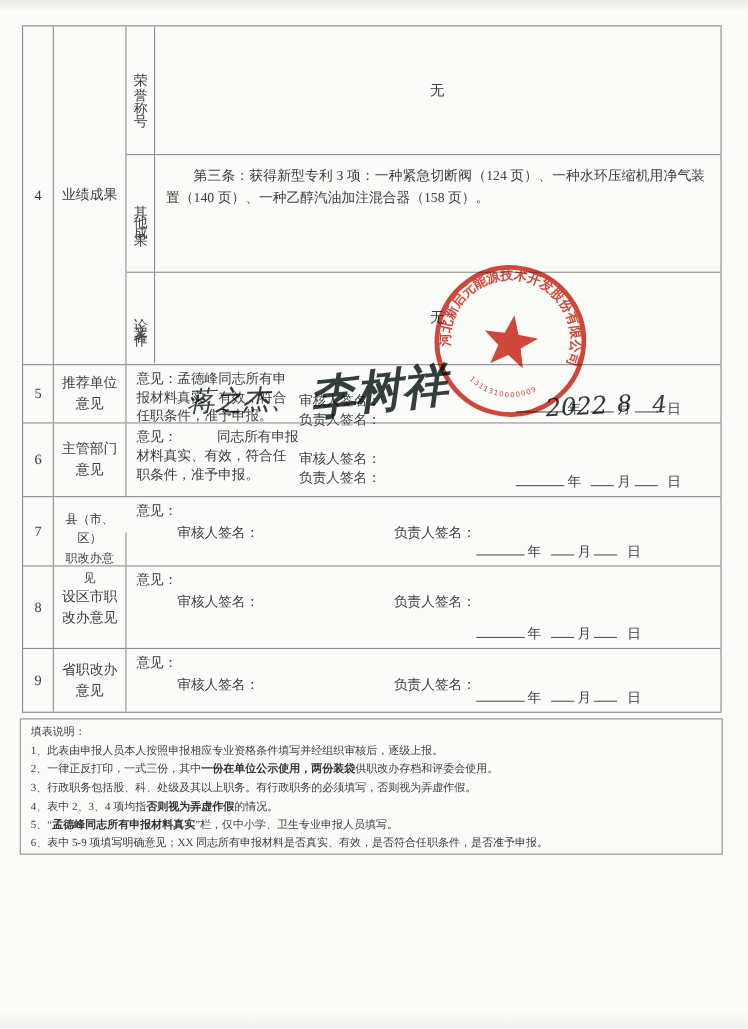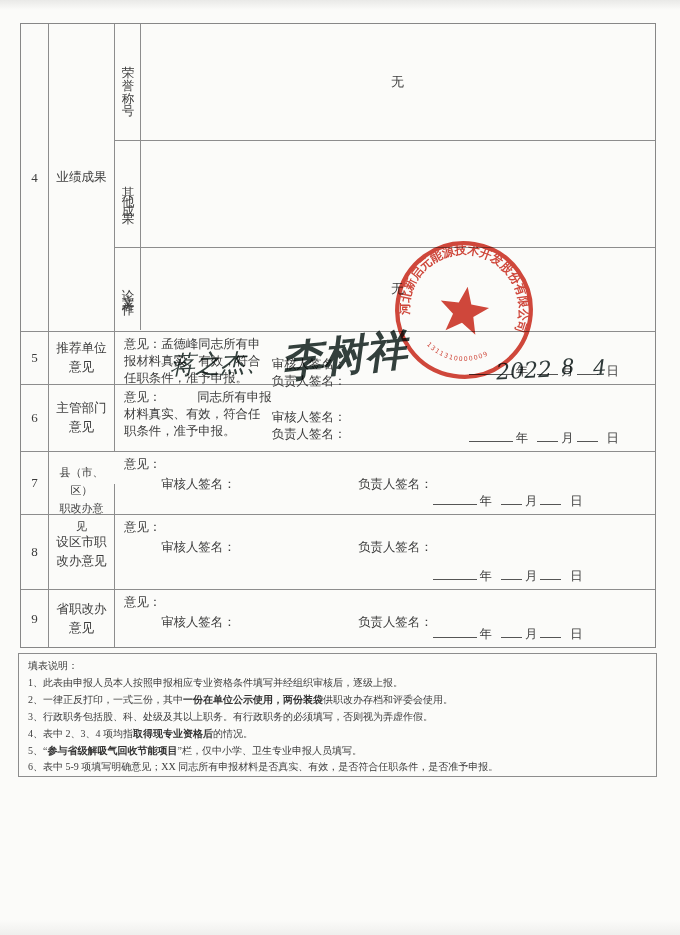--- a/index.html
+++ b/index.html
@@ -100,20 +100,21 @@
       <div class="cell numcell">4</div>
       <div class="cell labelcell">业绩成果</div>
       <div class="flexfill">
         <div class="subrow sub-honor">
           <div class="cell sublabel">荣誉称号</div>
           <div class="centerval">无</div>
         </div>
         <div class="subrow sub-other">
           <div class="cell sublabel">其他成果</div>
           <div class="parabox">
+            <p>第三条：获得新型专利 3 项：一种紧急切断阀（124 页）、一种水环压缩机用净气装置（140 页）、一种乙醇汽油加注混合器（158 页）。</p>
           </div>
         </div>
         <div class="subrow sub-papers">
           <div class="cell sublabel">论文著作</div>
           <div class="centerval">无</div>
         </div>
       </div>
     </div>
 
     <div class="trow row5">
@@ -192,22 +193,22 @@
       </div>
     </div>
 
   </div>
 
   <div class="instructions">
     <div>填表说明：</div>
     <div><span>1、此表由申报人员本人按照申报相应专业资格条件填写并经组织审核后，逐级上报。</span><b></b><span></span></div>
     <div><span>2、一律正反打印，一式三份，其中</span><b>一份在单位公示使用，两份装袋</b><span>供职改办存档和评委会使用。</span></div>
     <div><span>3、行政职务包括股、科、处级及其以上职务。有行政职务的必须填写，否则视为弄虚作假。</span><b></b><span></span></div>
-    <div><span>4、表中 2、3、4 项均指</span><b>取得现专业资格后</b><span>的情况。</span></div>
-    <div><span>5、“</span><b>参与省级解吸气回收节能项目</b><span>”栏，仅中小学、卫生专业申报人员填写。</span></div>
+    <div><span>4、表中 2、3、4 项均指</span><b>否则视为弄虚作假</b><span>的情况。</span></div>
+    <div><span>5、“</span><b>孟德峰同志所有申报材料真实</b><span>”栏，仅中小学、卫生专业申报人员填写。</span></div>
     <div><span>6、表中 5-9 项填写明确意见；XX 同志所有申报材料是否真实、有效，是否符合任职条件，是否准予申报。</span><b></b><span></span></div>
   </div>
 
   <div class="stamp">
     <svg viewBox="0 0 150 150" width="154" height="154">
       <defs>
         <path id="arcTop" d="M 24,92 A 54,54 0 1 1 126,92" fill="none"></path>
         <path id="arcBottom" d="M 36,106 A 50,50 0 0 0 114,106" fill="none"></path>
       </defs>
       <circle cx="75" cy="75" r="65" fill="none" stroke-width="4.2" stroke="#cf382b"></circle>

